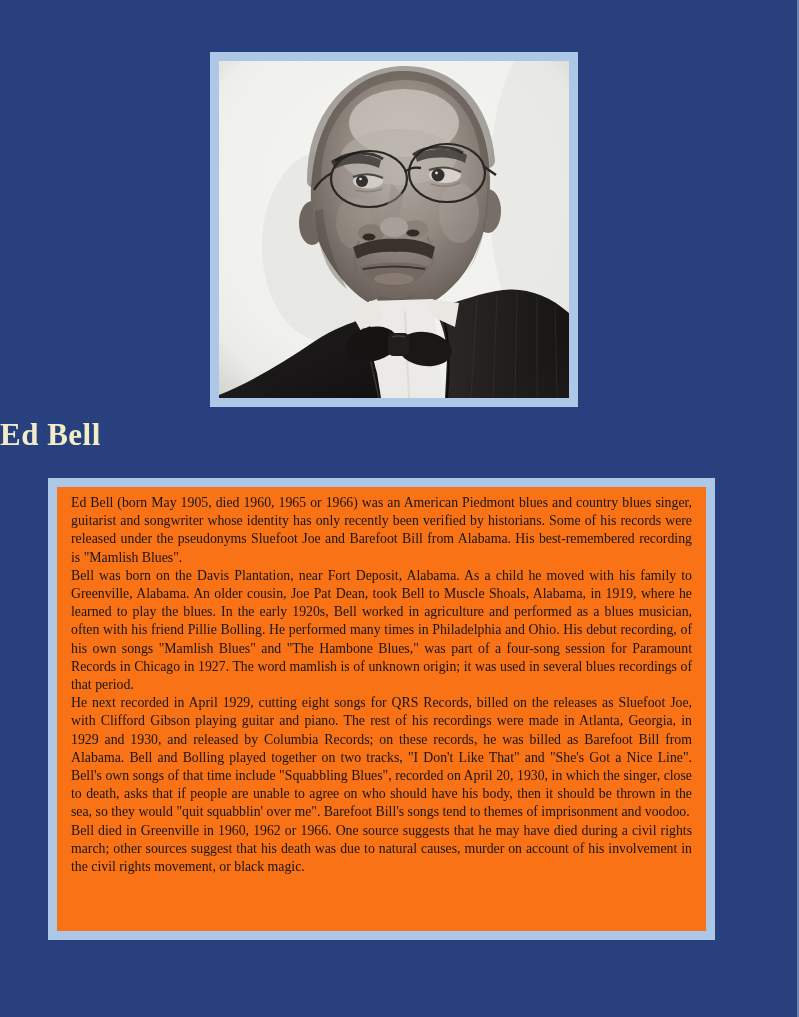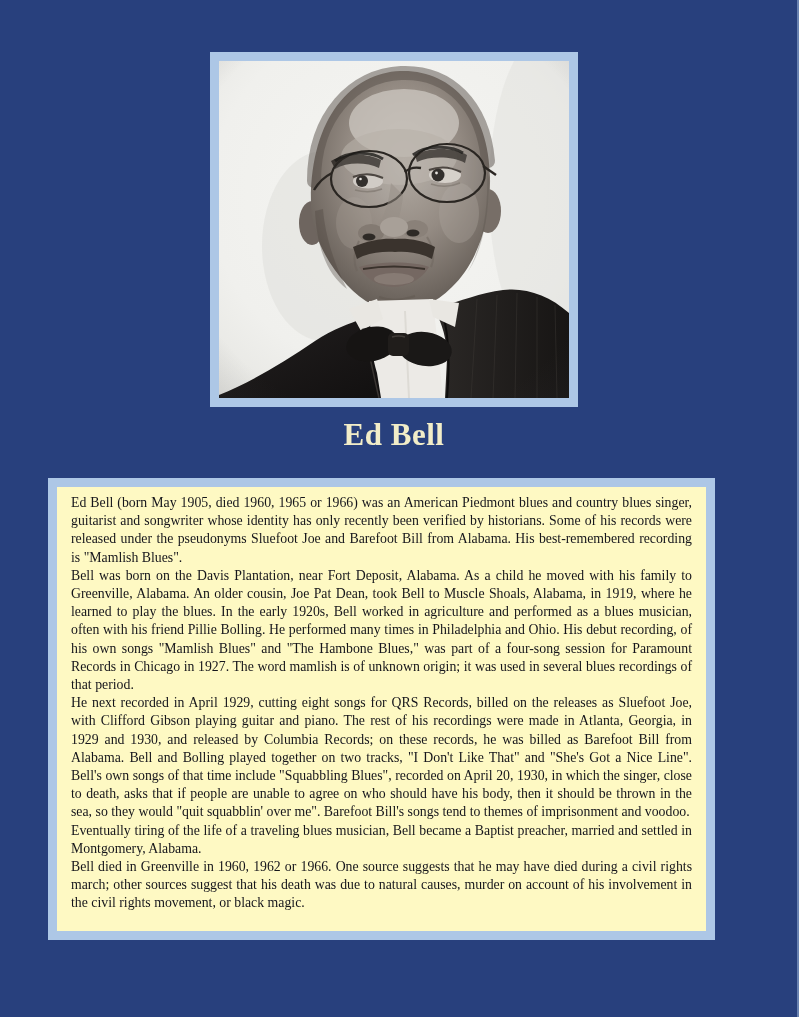--- a/index.html
+++ b/index.html
@@ -16,32 +16,32 @@
   }
   .photo-frame {
     position:absolute; left:210px; top:52px;
     width:350px; height:337px;
     border:9px solid #adc7e6;
     background:#f2f2ef;
   }
   .photo-frame svg { display:block; }
   .page-title {
     position:absolute; left:0; top:417px; width:788px;
-    text-align:center;
+    text-align:left;
     color:#f2edc8;
     font-size:31px; font-weight:bold; line-height:36px;
     letter-spacing:0.5px;
     margin:0;
   }
   .bio-box {
     position:absolute; left:48px; top:478px;
     width:621px;
     min-height:424px;
     border:9px solid #adc7e6;
-    background:#fef9c3;
+    background:#f97316;
     padding:7px 14px 13px 14px;
     box-sizing:content-box;
   }
   .bio-box p {
     margin:0;
     text-align:justify;
     color:#15151b;
     font-size:13.8px;
     line-height:18.2px;
   }
@@ -176,15 +176,14 @@
     <rect x="0" y="0" width="350" height="337" fill="url(#vig)"></rect>
   </svg>
 </div>
 
 <h1 class="page-title">Ed Bell</h1>
 
 <div class="bio-box">
   <p>Ed Bell (born May 1905, died 1960, 1965 or 1966) was an American Piedmont blues and country blues singer, guitarist and songwriter whose identity has only recently been verified by historians. Some of his records were released under the pseudonyms Sluefoot Joe and Barefoot Bill from Alabama. His best-remembered recording is "Mamlish Blues".</p>
   <p>Bell was born on the Davis Plantation, near Fort Deposit, Alabama. As a child he moved with his family to Greenville, Alabama. An older cousin, Joe Pat Dean, took Bell to Muscle Shoals, Alabama, in 1919, where he learned to play the blues. In the early 1920s, Bell worked in agriculture and performed as a blues musician, often with his friend Pillie Bolling. He performed many times in Philadelphia and Ohio. His debut recording, of his own songs "Mamlish Blues" and "The Hambone Blues," was part of a four-song session for Paramount Records in Chicago in 1927. The word mamlish is of unknown origin; it was used in several blues recordings of that period.</p>
   <p>He next recorded in April 1929, cutting eight songs for QRS Records, billed on the releases as Sluefoot Joe, with Clifford Gibson playing guitar and piano. The rest of his recordings were made in Atlanta, Georgia, in 1929 and 1930, and released by Columbia Records; on these records, he was billed as Barefoot Bill from Alabama. Bell and Bolling played together on two tracks, "I Don't Like That" and "She's Got a Nice Line". Bell's own songs of that time include "Squabbling Blues", recorded on April 20, 1930, in which the singer, close to death, asks that if people are unable to agree on who should have his body, then it should be thrown in the sea, so they would "quit squabblin' over me". Barefoot Bill's songs tend to themes of imprisonment and voodoo.</p>
-  <p>Eventually tiring of the life of a traveling blues musician, Bell became a Baptist preacher, married and settled in Montgomery, Alabama.</p>
   <p>Bell died in Greenville in 1960, 1962 or 1966. One source suggests that he may have died during a civil rights march; other sources suggest that his death was due to natural causes, murder on account of his involvement in the civil rights movement, or black magic.</p>
 </div>
 
 </body></html>

